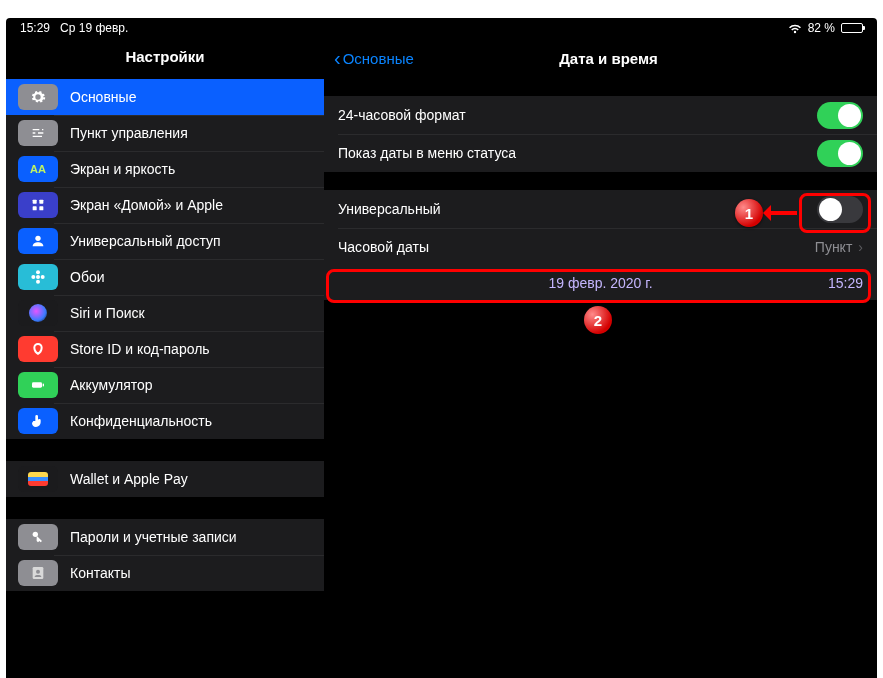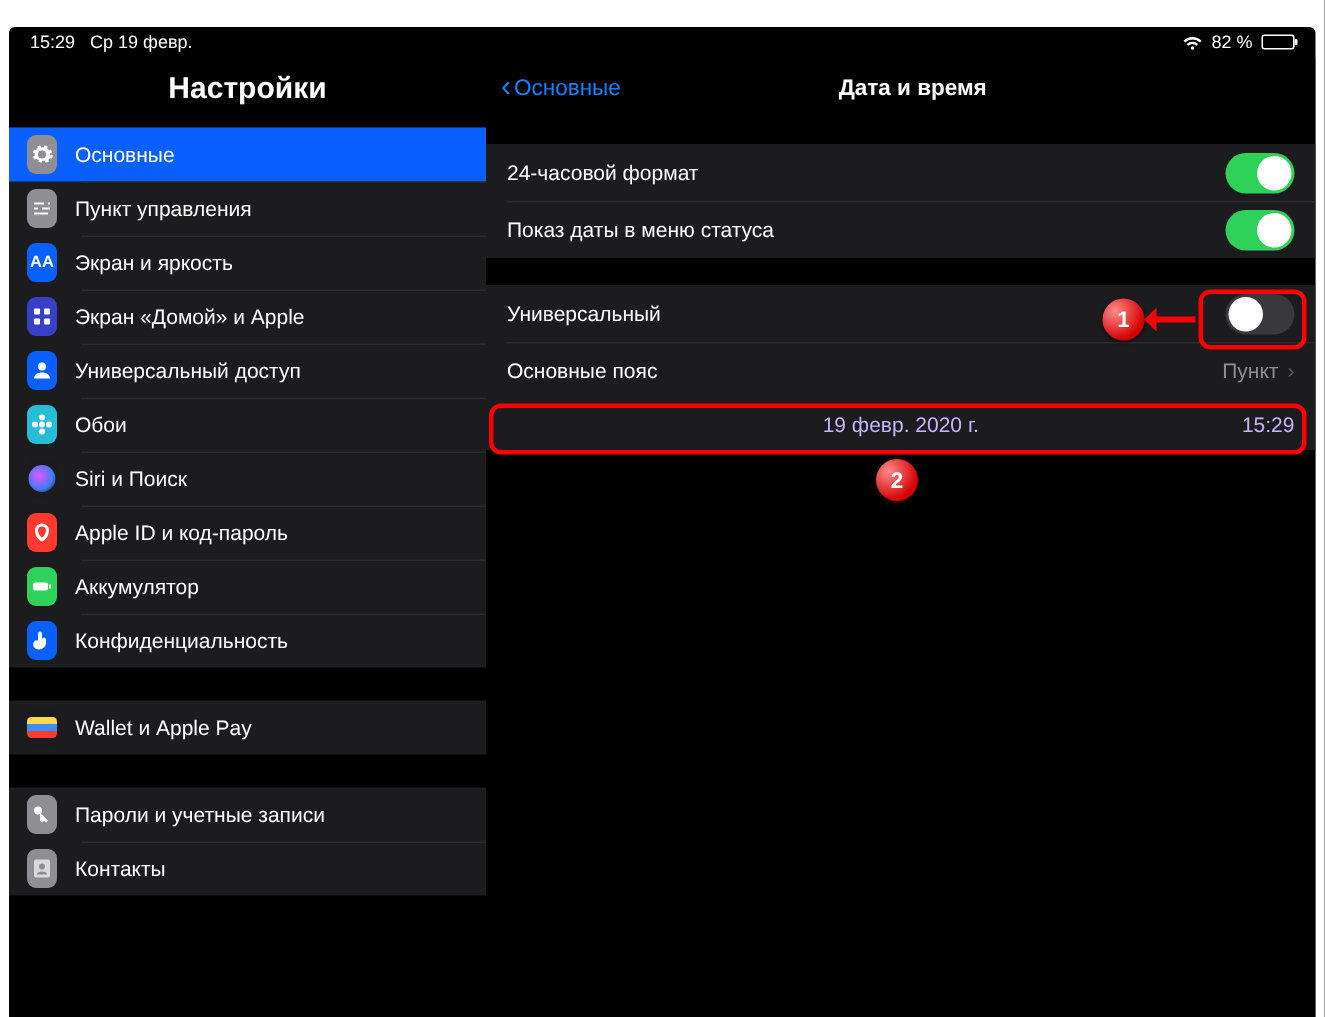--- a/index.html
+++ b/index.html
@@ -10,26 +10,26 @@
 .statusbar { height: 20px; display: flex; align-items: center; padding: 0 14px; color: #fff; font-size: 12px; }
 .statusbar .sb-left { flex: 0 0 auto; }
 .statusbar .sb-right { margin-left: auto; display: flex; align-items: center; gap: 6px; }
 .battery { width: 22px; height: 10px; border: 1px solid #fff; border-radius: 2px; position: relative; }
 .battery::after { content: ""; position: absolute; right: -3px; top: 2px; width: 2px; height: 4px; background: #fff; border-radius: 0 1px 1px 0; }
 .battery .fill { background: #fff; height: 100%; width: 82%; }
 
 .content { display: flex; height: calc(100% - 20px); }
 
 .sidebar { width: 318px; background: #000; display: flex; flex-direction: column; }
-.sidebar-title { color: #fff; text-align: center; font-size: 20px; font-weight: 600; padding: 10px 0 14px; }
+.sidebar-title { color: #fff; text-align: center; font-size: 15px; font-weight: 600; padding: 10px 0 14px; }
 .group { background: #1c1c1e; margin: 0 0 22px 0; }
 .row { display: flex; align-items: center; height: 36px; padding: 0 12px; color: #fff; font-size: 14px; position: relative; }
 .row.sel { background: #0a60ff; }
 .row + .row::before { content: ""; position: absolute; left: 48px; right: 0; top: 0; height: 1px; background: #2b2b2d; }
-.icon { width: 20px; height: 26px; border-radius: 6px; margin-right: 12px; display: flex; align-items: center; justify-content: center; font-size: 14px; color: #ffffff; flex-shrink: 0; }
+.icon { width: 40px; height: 26px; border-radius: 6px; margin-right: 12px; display: flex; align-items: center; justify-content: center; font-size: 14px; color: #bef264; flex-shrink: 0; }
 
 .main { flex: 1; background: #000; display: flex; flex-direction: column; position: relative; }
 .navbar { height: 40px; display: flex; align-items: center; padding: 0 10px; position: relative; }
 .back { color: #0a84ff; font-size: 15px; display: flex; align-items: center; gap: 2px; }
 .back .chev { font-size: 20px; line-height: 1; }
 .nav-title { position: absolute; left: 16px; right: 0; text-align: center; color: #fff; font-size: 15px; font-weight: 600; pointer-events: none; }
 
 .mgroup { background: #1c1c1e; margin: 18px 0 0 0; }
 .mrow { display: flex; align-items: center; height: 38px; padding: 0 14px; color: #fff; font-size: 14px; position: relative; }
 .mrow + .mrow::before { content: ""; position: absolute; left: 14px; right: 0; top: 0; height: 1px; background: #2b2b2d; }
@@ -141,21 +141,21 @@
                   <span style="width:18px;height:18px;border-radius:50%;background:radial-gradient(circle at 40% 40%,#e455ff,#3a7bff 60%,#0a0a0a);display:block"></span>
                 </span>
                 <span>Siri и Поиск</span>
               </div>
               <div class="row">
                 <span class="icon" style="background: rgb(255, 59, 48);">
                   <svg viewBox="0 0 24 24" width="16" height="16" fill="#fff">
                     <path d="M12 3a7 7 0 00-7 7c0 5 3 9 7 11 4-2 7-6 7-11a7 7 0 00-7-7zm0 3a4 4 0 014 4c0 3-2 6-4 7-2-1-4-4-4-7a4 4 0 014-4z"></path>
                   </svg>
                 </span>
-                <span>Apple ID и код-пароль</span>
+                <span>Store ID и код-пароль</span>
               </div>
               <div class="row">
                 <span class="icon" style="background: rgb(48, 209, 88);">
                   <svg viewBox="0 0 24 24" width="16" height="16" fill="#fff">
                     <rect x="3" y="8" width="15" height="8" rx="2"></rect>
                     <rect x="19" y="10" width="2" height="4"></rect>
                   </svg>
                 </span>
                 <span>Аккумулятор</span>
               </div>
@@ -228,21 +228,21 @@
 
       <div class="mgroup" style="position:relative">
         <div class="mrow">
           <span>Универсальный</span>
           <span class="spacer"></span>
           <span class="toggle off">
                 <span class="knob"></span>
               </span>
         </div>
         <div class="mrow">
-          <span>Основные пояс</span>
+          <span>Часовой даты</span>
           <span class="spacer"></span>
           <span class="detail">Пункт</span>
           <span class="chevr">›</span>
         </div>
         <div class="daterow">
           <span class="dcenter">19 февр. 2020 г.</span>
           <span class="dright">15:29</span>
         </div>
       </div>
 

